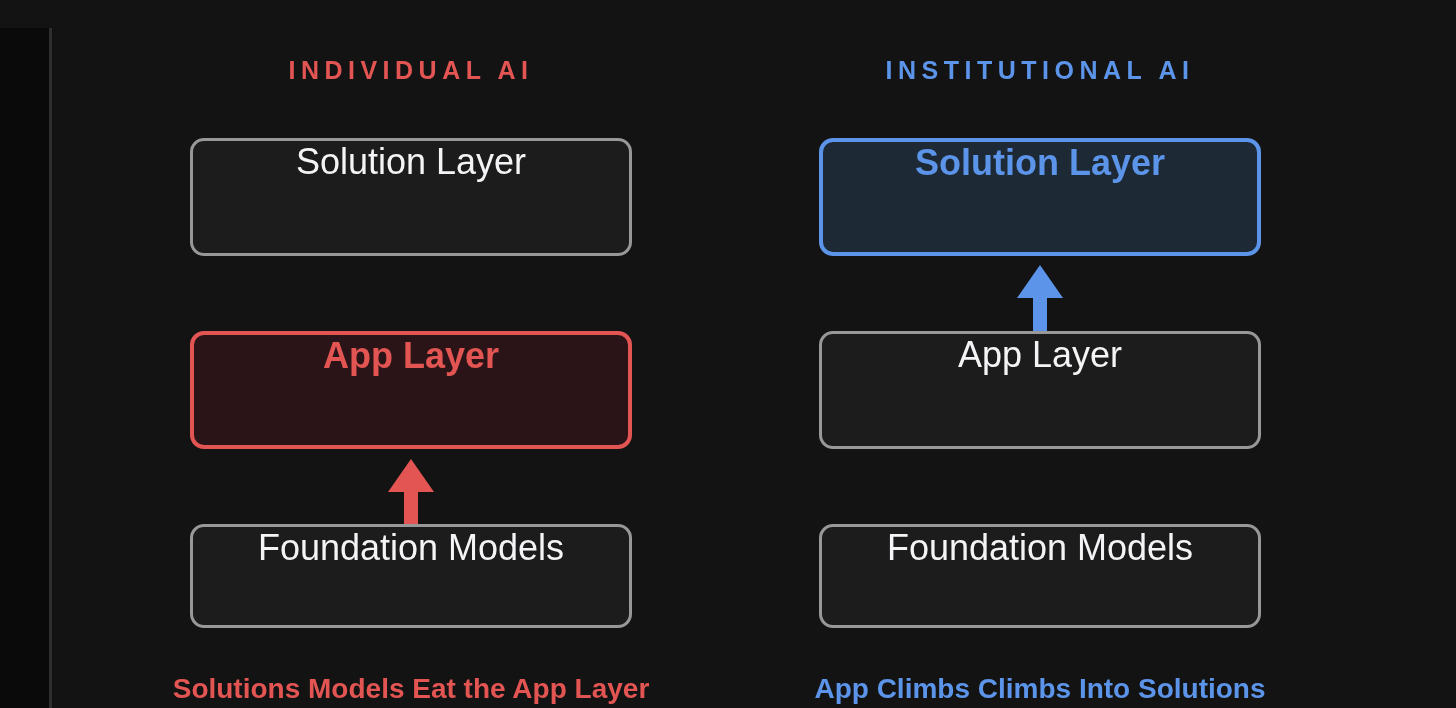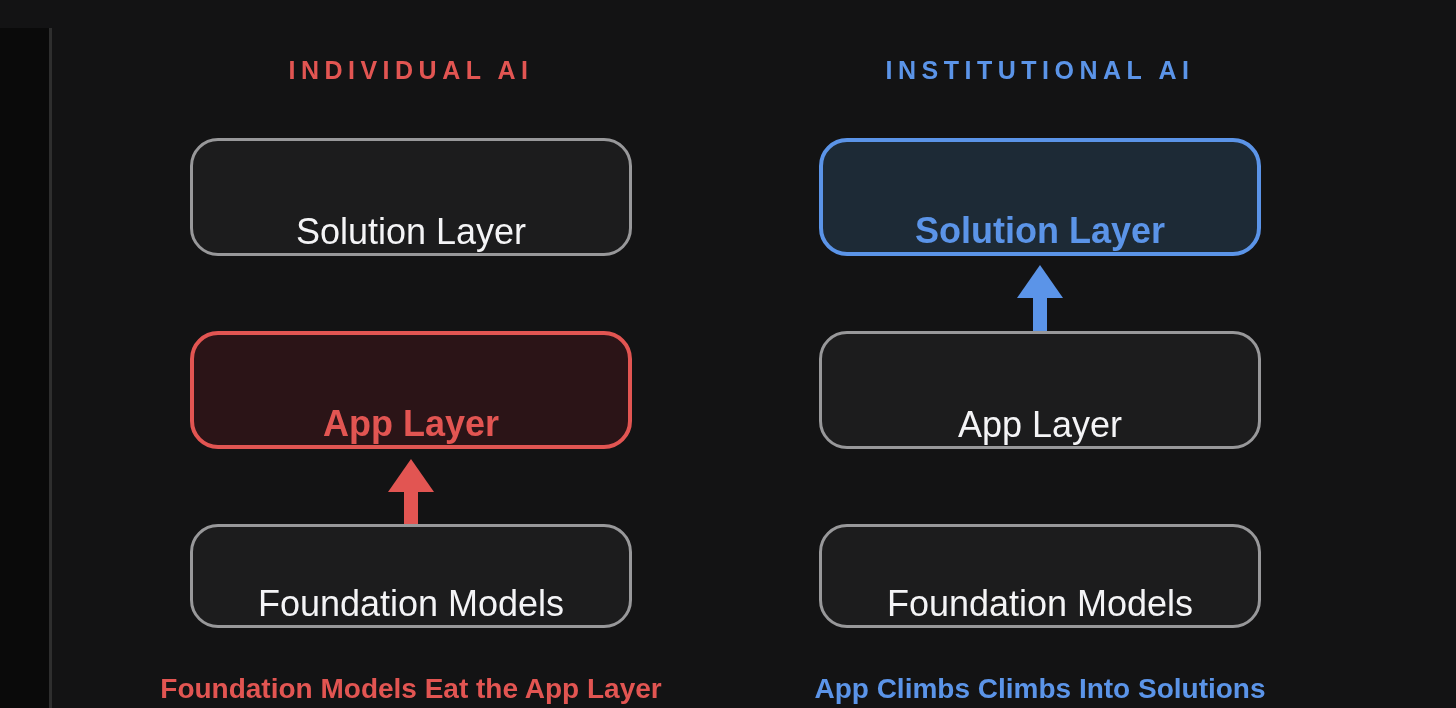--- a/index.html
+++ b/index.html
@@ -26,23 +26,23 @@
     position: absolute; top: 28px; left: 0; width: 100%;
     text-align: center; font-size: 25px; font-weight: 700;
     letter-spacing: 5.5px; white-space: nowrap;
   }
   .column.left  .col-header { color: var(--red, #e25552); }
   .column.right .col-header { color: var(--blue, #5b94e8); }
 
   .layer-box {
     position: absolute; left: 0; width: 442px; height: 118px;
     border: 3px solid var(--gray-border, #98989a);
-    border-radius: 28px;
+    border-radius: 14px;
     background: var(--box-bg, #1c1c1d);
-    display: flex; align-items: flex-end; justify-content: center;
+    display: flex; align-items: flex-start; justify-content: center;
     font-size: 36px; font-weight: 500; color: var(--text, #f4f4f6);
     white-space: nowrap;
   }
   .row-solution   { top: 110px; }
   .row-app        { top: 303px; }
   .row-foundation { top: 496px; height: 104px; }
 
   .layer-box.accent-red {
     border: 4px solid var(--red, #e25552);
     background: var(--red-bg, #2b1417);
@@ -95,21 +95,21 @@
 
     <div class="up-arrow">
       <div class="head"></div>
       <div class="shaft"></div>
     </div>
 
     <div class="layer-box row-foundation">
       <span>Foundation Models</span>
     </div>
 
-    <div class="col-caption">Foundation Models Eat the App Layer</div>
+    <div class="col-caption">Solutions Models Eat the App Layer</div>
   </div>
 
   <div class="column right">
     <div class="col-header">INSTITUTIONAL AI</div>
 
     <div class="layer-box row-solution accent-blue">
       <span>Solution Layer</span>
     </div>
 
     <div class="up-arrow">

